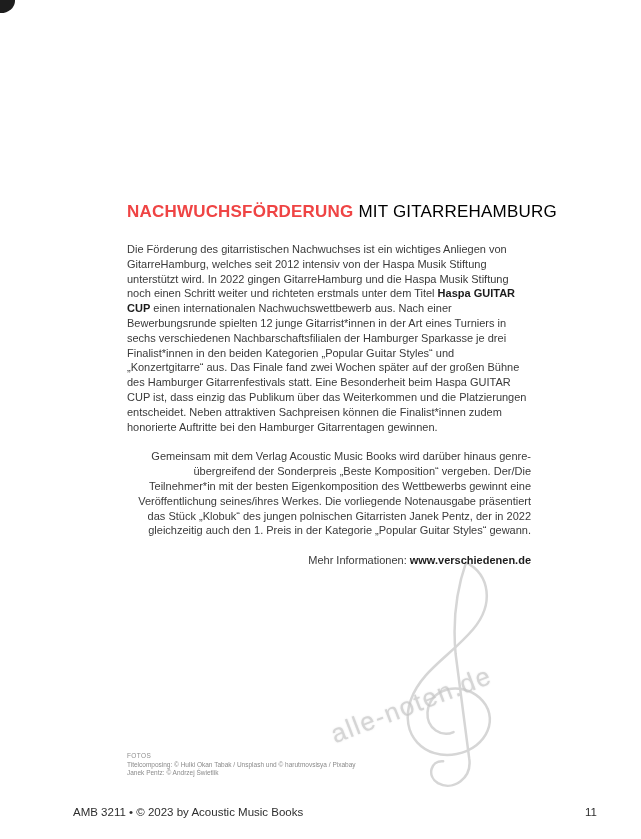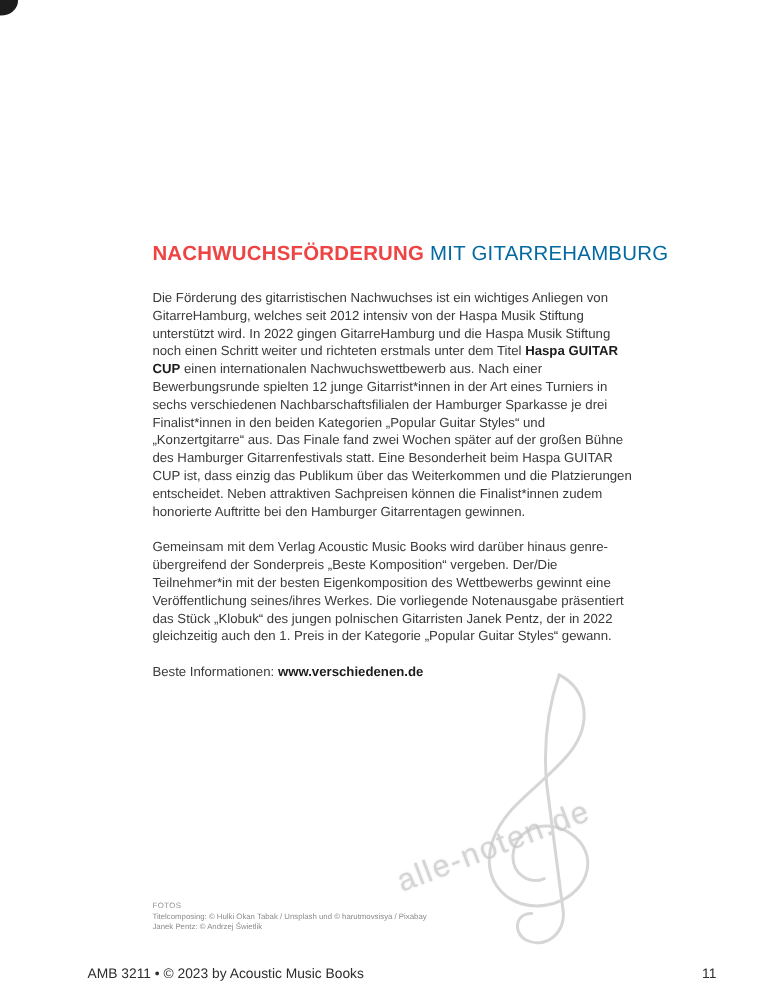--- a/index.html
+++ b/index.html
@@ -33,28 +33,28 @@
     text-shadow:0 0 2px #dddddd;
   }
 
   
   .content { position:absolute; left:127px; top:202px; width:404px; }
   h1 {
     font-size:17px; line-height:20px; letter-spacing:.2px;
     font-weight:normal; white-space:nowrap;
   }
   h1 .hd-bold  { font-weight:bold; color:#ef4444; }
-  h1 .hd-light { font-weight:normal; color:#0369a1; }
+  h1 .hd-light { font-weight:normal; color:#000000; }
 
   .content p {
     font-size:11px; line-height:14.8px;
     color:#3a3a3a; text-align:left;
   }
   .content p.first { margin-top:20px; }
-  .content p.follow { margin-top:15px; }
+  .content p.follow { margin-top:15px;text-align:right; }
   .content p strong, .content .b { font-weight:bold; color:#1c1c1c; }
 
   
   .fotos { position:absolute; left:127px; top:752px; width:330px; }
   .fotos-title {
     font-size:6.5px; letter-spacing:.4px; color:#8f8f8f; margin-bottom:2px;
   }
   .fotos-line { font-size:6.5px; line-height:8.2px; color:#8a8a8a; }
 
   
@@ -89,21 +89,21 @@
     <div class="wm-text">alle-noten.de</div>
   </div>
 
   <div class="content">
     <h1><span class="hd-bold">NACHWUCHSFÖRDERUNG</span><span class="hd-light"> MIT GITARREHAMBURG</span></h1>
 
     <p class="first"><span>Die Förderung des gitarristischen Nachwuchses ist ein wichtiges Anliegen von GitarreHamburg, welches seit 2012 intensiv von der Haspa Musik Stiftung unterstützt wird. In 2022 gingen GitarreHamburg und die Haspa Musik Stiftung noch einen Schritt weiter und richteten erstmals unter dem Titel </span><strong>Haspa GUITAR CUP</strong><span> einen internationalen Nachwuchswettbewerb aus. Nach einer Bewerbungsrunde spielten 12 junge Gitarrist*innen in der Art eines Turniers in sechs verschiedenen Nachbarschaftsfilialen der Hamburger Sparkasse je drei Finalist*innen in den beiden Kategorien „Popular Guitar Styles“ und „Konzertgitarre“ aus. Das Finale fand zwei Wochen später auf der großen Bühne des Hamburger Gitarrenfestivals statt. Eine Besonderheit beim Haspa GUITAR CUP ist, dass einzig das Publikum über das Weiterkommen und die Platzierungen entscheidet. Neben attraktiven Sachpreisen können die Finalist*innen zudem honorierte Auftritte bei den Hamburger Gitarrentagen gewinnen.</span></p>
 
     <p class="follow">Gemeinsam mit dem Verlag Acoustic Music Books wird darüber hinaus genre-übergreifend der Sonderpreis „Beste Komposition“ vergeben. Der/Die Teilnehmer*in mit der besten Eigenkomposition des Wettbewerbs gewinnt eine Veröffentlichung seines/ihres Werkes. Die vorliegende Notenausgabe präsentiert das Stück „Klobuk“ des jungen polnischen Gitarristen Janek Pentz, der in 2022 gleichzeitig auch den 1. Preis in der Kategorie „Popular Guitar Styles“ gewann.</p>
 
-    <p class="follow"><span>Beste Informationen: </span><strong>www.verschiedenen.de</strong></p>
+    <p class="follow"><span>Mehr Informationen: </span><strong>www.verschiedenen.de</strong></p>
   </div>
 
   <div class="fotos">
     <div class="fotos-title">FOTOS</div>
     <div class="fotos-line">Titelcomposing: © Hulki Okan Tabak / Unsplash und © harutmovsisya / Pixabay</div>
     <div class="fotos-line">Janek Pentz: © Andrzej Świetlik</div>
   </div>
 
   <div class="footer">
     <span>AMB 3211 • © 2023 by Acoustic Music Books</span>

